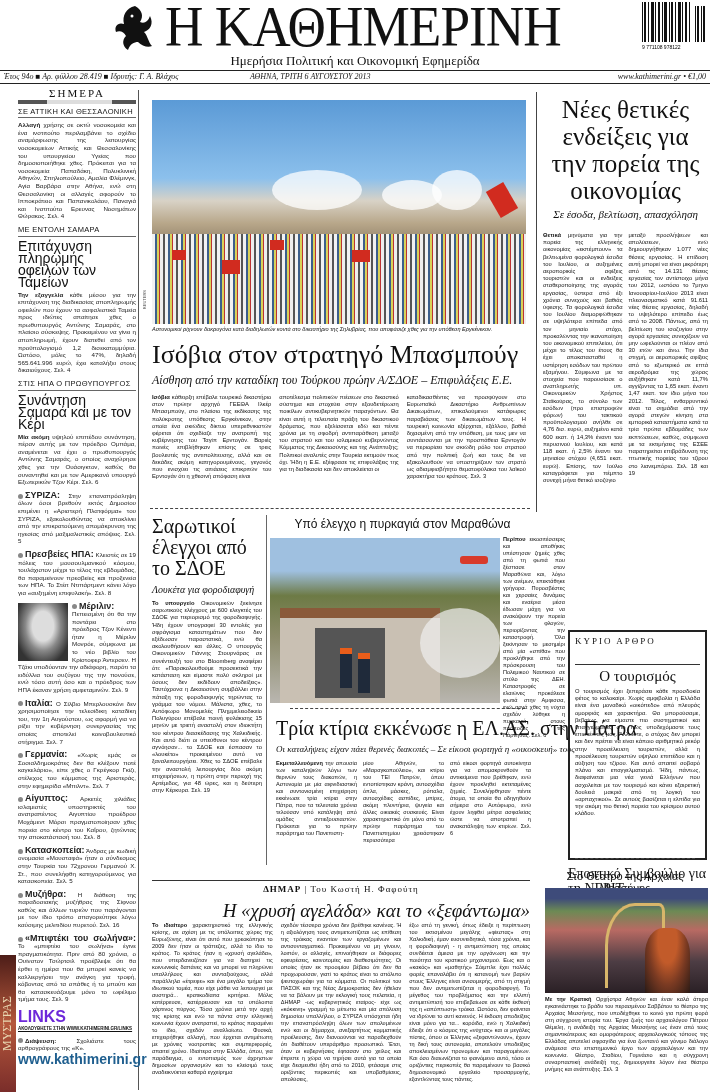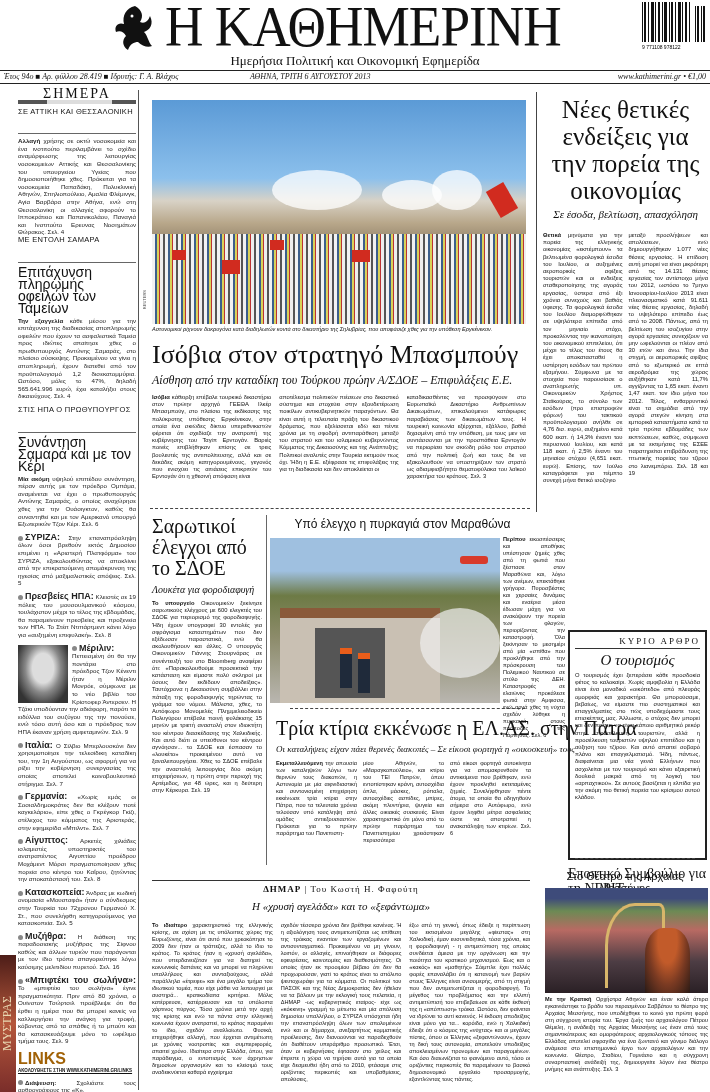--- a/index.html
+++ b/index.html
@@ -10,32 +10,32 @@
 #mast{left:0;top:0;width:710px;height:60px}
 #logo-bird{left:108px;top:2px;width:54px;height:52px}
 #title{left:165px;top:-4px;font-family:"Liberation Serif",serif;font-size:56px;letter-spacing:-1px;line-height:62px;color:#111;transform:scaleX(0.95);transform-origin:left top}
 #barcode{left:640px;top:2px;width:68px;height:48px}
 #subtitle{left:0;top:53px;width:710px;text-align:center;font-family:"Liberation Serif",serif;font-size:13px}
 #infobar{left:0;top:70px;width:710px;height:14px;border-top:1px solid #222;border-bottom:1px solid #222;font-family:"Liberation Serif",serif;font-style:italic;font-size:8px;line-height:12px}
 #infobar span{position:absolute;top:0}
 
 #leftcol{left:18px;top:90px;width:118px;height:1000px;font-size:6.2px;line-height:7.6px}
 #leftrule{left:138px;top:90px;width:1px;height:1000px;background:#555}
-.sec-h{font-family:"Liberation Serif",serif;font-size:14px;letter-spacing:2px;text-align:center}
+.sec-h{font-family:"Liberation Serif",serif;font-size:11px;letter-spacing:2px;text-align:center}
 .bar{height:4px;background:linear-gradient(90deg,#555 0 25%,#ddd 25% 80%,#555 80%);margin:2px 0 4px}
-.kicker{font-size:7.5px;border-bottom:1px solid #666;padding-bottom:18px;margin-bottom:3px;letter-spacing:.3px}
+.kicker{font-size:7.5px;border-bottom:1px solid #666;padding-bottom:2px;margin-bottom:3px;letter-spacing:.3px}
 .lhead{font-size:12.5px;line-height:13.5px;margin-bottom:3px}
 .lhead2{font-size:14px;line-height:12px;margin-bottom:3px}
 .body{text-align:justify;color:#222}
 .lead{font-weight:bold}
 .brief{margin-top:6px}
 .brief .bt{font-size:9px;font-weight:bold}
 .dot{display:inline-block;width:5px;height:5px;border-radius:50%;background:#888;margin-right:2px;vertical-align:middle}
 #monroe{float:left;width:50px;height:58px;margin:0 4px 2px 0;background:radial-gradient(ellipse at 50% 40%,#ddd 0 30%,#888 50%,#333 80%)}
-#links-title{font-size:16px;font-weight:bold;color:#a16207;margin-top:6px;line-height:16px}
+#links-title{font-size:16px;font-weight:bold;color:#6d28d9;margin-top:6px;line-height:16px}
 #links-sub{font-size:4.5px;text-decoration:underline;font-weight:bold}
 #kathi-url{font-size:14px;font-weight:bold;color:#1f5f8f;margin-top:4px}
 #mystras{left:0;top:955px;width:16px;height:137px;background:linear-gradient(180deg,#7a2d2a,#b5583c,#4d1d18);color:#e8d6b0;font-family:"Liberation Serif",serif;font-size:12px;writing-mode:vertical-rl;transform:rotate(180deg);text-align:center}
 
 #mainphoto{left:152px;top:100px;width:374px;height:224px;background:linear-gradient(180deg,#5b9ad6 0%,#8cc0ec 35%,#d8d2c6 45%,#b8a78a 55%,#7a6a56 70%,#6b5e50 100%);overflow:hidden}
 .flag{position:absolute;width:14px;height:10px;background:#d12b1f}
 .crowd{position:absolute;left:0;top:60%;width:100%;height:40%;background:repeating-linear-gradient(90deg,#f2f2f2 0 3px,#3c5f8c 3px 5px,#d9d25a 5px 7px,#b33 7px 8px,#eee 8px 11px,#555 11px 13px)}
 .smoke{position:absolute;background:rgba(255,255,255,.75);border-radius:50%}
 #photo-credit1{left:142px;top:290px;font-size:4px;writing-mode:vertical-rl;transform:rotate(180deg);color:#555}
 #caption1{left:152px;top:326px;width:374px;font-size:5.6px;font-style:italic}
@@ -62,30 +62,30 @@
 .win{position:absolute;left:45px;top:90px;width:70px;height:70px;background:#555}
 .ff{position:absolute;width:12px;height:40px;background:#1f2a3a;border-top:6px solid #e85d1a}
 .heli{position:absolute;left:190px;top:18px;width:28px;height:8px;background:#d83a2b;border-radius:3px}
 #firebody{left:503px;top:536px;width:62px;font-size:5.6px;line-height:7px;text-align:justify}
 
 #patrahead{left:276px;top:717px;font-family:"Liberation Serif",serif;font-size:20px;line-height:22px}
 #patradeck{left:276px;top:744px;font-family:"Liberation Serif",serif;font-style:italic;font-size:9px}
 #patracols{left:276px;top:760px;width:255px;display:flex;gap:6px;font-size:5.6px;line-height:7px}
 #patracols div{flex:1;text-align:justify}
 #kyrio{left:568px;top:630px;width:139px;height:230px;border:2px solid #222;padding:4px 5px}
-#kyrio-label{font-family:"Liberation Serif",serif;font-size:9px;letter-spacing:2px;text-align:right;border-bottom:1px solid #333;padding-bottom:2px}
-#kyrio-title{font-family:"Liberation Serif",serif;font-style:italic;font-size:15px;text-align:center;margin:3px 0}
+#kyrio-label{font-family:"Liberation Serif",serif;font-size:9px;letter-spacing:2px;text-align:left;border-bottom:1px solid #333;padding-bottom:18px}
+#kyrio-title{font-family:"Liberation Serif",serif;font-size:15px;text-align:center;margin:3px 0}
 #kyrio-body{font-size:5.8px;line-height:7.2px;text-align:justify}
 #nerit{left:568px;top:866px;width:139px}
 #nerithead{font-family:"Liberation Serif",serif;font-size:14px;line-height:15px}
 #neritbody{font-size:5.6px;line-height:7px;text-align:justify;margin-top:4px}
 
 #scholio-rule{left:152px;top:880px;width:378px;height:1px;background:#333}
 #scholio-label{left:152px;top:884px;width:378px;text-align:center;font-family:"Liberation Serif",serif;font-size:9px;letter-spacing:1px}
-#scholio-title{left:152px;top:900px;width:378px;text-align:center;font-family:"Liberation Serif",serif;font-style:italic;font-size:11px}
+#scholio-title{left:152px;top:900px;width:378px;text-align:right;font-family:"Liberation Serif",serif;font-style:italic;font-size:19px}
 #scholiocols{left:152px;top:922px;width:378px;display:flex;gap:8px;font-size:5.6px;line-height:7px}
 #scholiocols div{flex:1;text-align:justify}
 #theatre-title{left:540px;top:870px;width:170px;text-align:center;font-size:11px}
 #theatrephoto{left:545px;top:888px;width:163px;height:105px;overflow:hidden;background:linear-gradient(180deg,#3e4b7a 0 10%,#6c8a54 22%,#b86a63 40%,#4d3d44 70%,#2a2025 100%)}
 .harp{position:absolute;left:60px;top:15px;width:60px;height:85px;border:3px solid #d8b66a;border-radius:50% 10% 0 0;border-bottom:none}
 .musician{position:absolute;left:100px;top:40px;width:45px;height:65px;background:radial-gradient(ellipse at 50% 20%,#c25b2a 0 30%,#7a3a22 60%,#2a1a15 100%);border-radius:40% 40% 0 0}
 #theatrebody{left:545px;top:996px;width:163px;font-size:5.6px;line-height:7px;text-align:justify}
 </style>
 </head>
 <body>
@@ -131,21 +131,21 @@
 <div class="abs" id="mystras">ΜΥΣΤΡΑΣ</div>
 <div class="abs" id="leftcol">
   <div class="sec-h">ΣΗΜΕΡΑ</div>
   <div class="bar"></div>
 
   <div>
     <div class="kicker">ΣΕ ΑΤΤΙΚΗ ΚΑΙ ΘΕΣΣΑΛΟΝΙΚΗ</div>
     <div class="body"><span class="lead">Αλλαγή</span> <span>χρήσης σε οκτώ νοσοκομεία και ένα ινστιτούτο περιλαμβάνει το σχέδιο αναμόρφωσης της λειτουργίας νοσοκομείων Αττικής και Θεσσαλονίκης του υπουργείου Υγείας που δημοσιοποιήθηκε χθες. Πρόκειται για τα νοσοκομεία Παπαδάκη, Πολυκλινική Αθηνών, Σπηλιοπούλειο, Αμαλία Φλέμινγκ, Αγία Βαρβάρα στην Αθήνα, ενώ στη Θεσσαλονίκη οι αλλαγές αφορούν το Ιπποκράτειο και Παπανικολάου, Παναγιά και Ινστιτούτο Ερευνας Νοσημάτων Θώρακος. Σελ. 4</span></div>
   </div>
 
-  <div style="">
+  <div style="margin-top:6px">
     <div class="kicker">ΜΕ ΕΝΤΟΛΗ ΣΑΜΑΡΑ</div>
     <div class="lhead2">Επιτάχυνση πληρωμής οφειλών των Ταμείων</div>
     <div class="body"><span class="lead">Την εξαγγελία</span> <span>κάθε μέσου για την επιτάχυνση της διαδικασίας αποπληρωμής οφειλών που έχουν τα ασφαλιστικά Ταμεία προς ιδιώτες απαίτησε χθες ο πρωθυπουργός Αντώνης Σαμαράς, στο πλαίσιο σύσκεψης. Προκειμένου να γίνει η αποπληρωμή, έχουν διατεθεί από τον προϋπολογισμό 1,2 δισεκατομμύρια. Ωστόσο, μόλις το 47%, δηλαδή 565.641.996 ευρώ, έχει καταλήξει στους δικαιούχους. Σελ. 4</span></div>
   </div>
 
   <div style="margin-top:6px">
     <div class="kicker">ΣΤΙΣ ΗΠΑ Ο ΠΡΩΘΥΠΟΥΡΓΟΣ</div>
     <div class="lhead2">Συνάντηση Σαμαρά και με τον Κέρι</div>
     <div class="body"><span class="lead">Μία ακόμη</span> <span>υψηλού επιπέδου συνάντηση, πέραν αυτής με τον πρόεδρο Ομπάμα, αναμένεται να έχει ο πρωθυπουργός Αντώνης Σαμαράς, ο οποίος αναχώρησε χθες για την Ουάσιγκτον, καθώς θα συναντηθεί και με τον Αμερικανό υπουργό Εξωτερικών Τζον Κέρι. Σελ. 6</span></div>
   </div>

